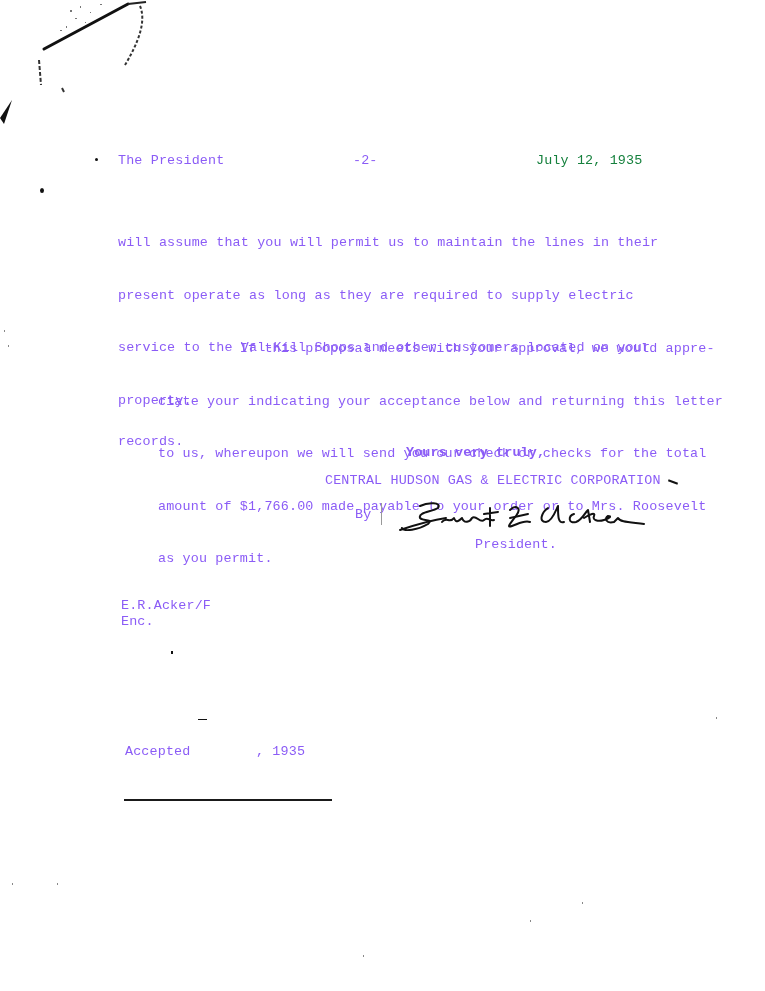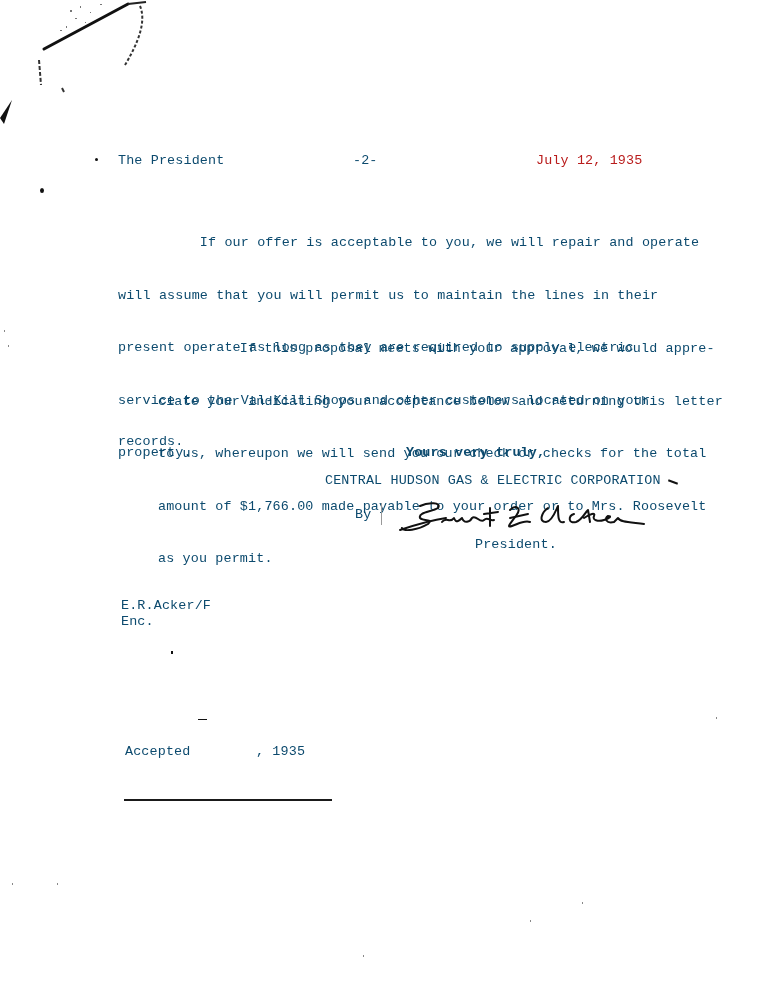--- a/index.html
+++ b/index.html
@@ -20,25 +20,25 @@
       left: 0; top: 0;
       width: 765px; height: 991px;
       background: #ffffff;
     }
     .typed {
       position: absolute;
       font-size: 13.4px;
       line-height: 17.5px;
       white-space: pre;
       letter-spacing: 0.15px;
-      color: #0c4a6e;
+      color: #8b5cf6;
     }
     .header-left { left: 118px; top: 152px; }
     .header-center { left: 353px; top: 152px; }
-    .header-right { left: 536px; top: 152px; color: #b91c1c; }
+    .header-right { left: 536px; top: 152px; color: #15803d; }
     .para1 { left: 118px; top: 199px; }
     .para2 { left: 118px; top: 305px; margin-left: 40px; }
     .para3 { left: 118px; top: 398px; }
     .closing { left: 406px; top: 444px; font-weight: bold; }
     .company { left: 325px; top: 472px; }
     .by-label { left: 355px; top: 506px; }
     .title-line { left: 452px; top: 536px; margin-left: 23px; }
     .initials { left: 121px; top: 597px; }
     .enclosure { left: 121px; top: 613px; }
     .accepted { left: 125px; top: 743px; }
@@ -98,21 +98,20 @@
     </svg>
   </div>
   <div class="dot" style="left:95px;top:158px;width:3px;height:3px;"></div>
   <div class="dot" style="left:40px;top:188px;width:4px;height:5px;"></div>
 
   <div class="typed header-left">The President</div>
   <div class="typed header-center">-2-</div>
   <div class="typed header-right">July 12, 1935</div>
 
   <div class="typed para1">
-    <div>          If our offer is acceptable to you, we will repair and operate</div>
     <div>will assume that you will permit us to maintain the lines in their</div>
     <div>present operate as long as they are required to supply electric</div>
     <div>service to the Val-Kill Shops and other customers located on your</div>
     <div>property.</div>
   </div>
 
   <div class="typed para2">
     <div>          If this proposal meets with your approval, we would appre-</div>
     <div>ciate your indicating your acceptance below and returning this letter</div>
     <div>to us, whereupon we will send you our check or checks for the total</div>

